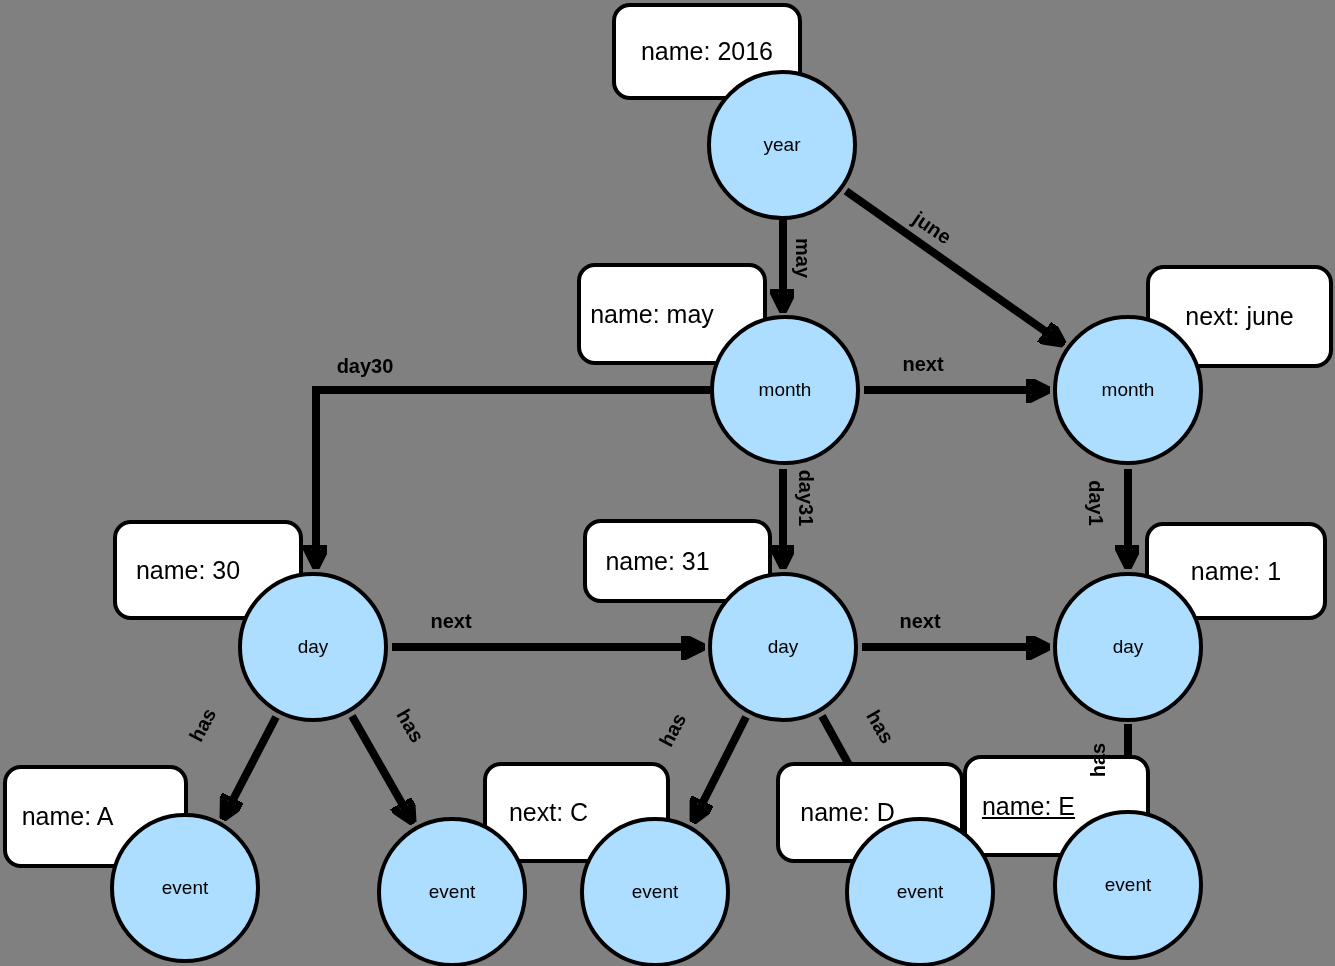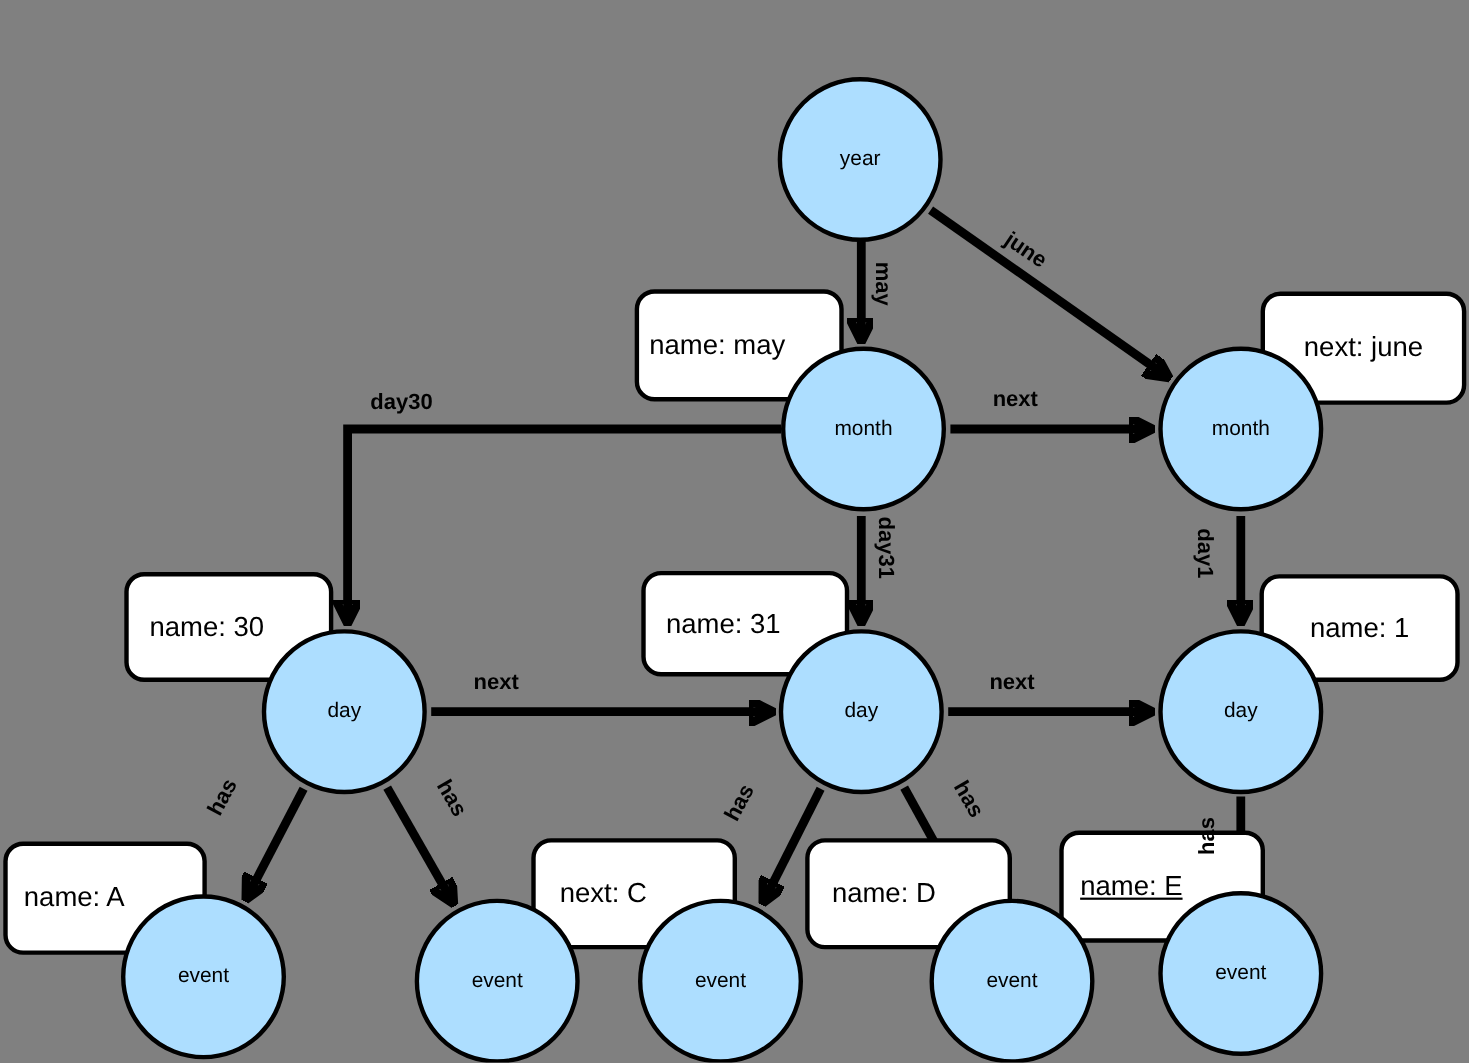--- a/index.html
+++ b/index.html
@@ -63,42 +63,45 @@
   .elabel.r34  { transform: translate(-50%, -50%) rotate(34deg); }
   .elabel.r60  { transform: translate(-50%, -50%) rotate(60deg); }
   .elabel.rm62 { transform: translate(-50%, -50%) rotate(-62deg); }
   svg line, svg path { stroke: #000000; stroke-width: 8; fill: none; }
 </style>
 </head>
 <body>
 
 <div class="canvas">
 
+  <div class="pbox" style="left:612px; top:3px;   width:190px; height:97px;">
+      <span>name: 2016</span>
+    </div>
   <div class="pbox bias" style="left:577px; top:263px; width:190px; height:102px;text-align:right;">
       <span>name: may</span>
     </div>
   <div class="pbox" style="left:1146px; top:265px; width:187px; height:103px;">
       <span>next: june</span>
     </div>
   <div class="pbox bias" style="left:113px; top:520px; width:190px; height:100px;">
       <span>name: 30</span>
     </div>
-  <div class="pbox bias" style="left:583px; top:519px; width:189px; height:96px;">
+  <div class="pbox bias" style="left:583px; top:519px; width:189px; height:84px;">
       <span>name: 31</span>
     </div>
   <div class="pbox" style="left:1145px; top:522px; width:182px; height:98px;">
       <span>name: 1</span>
     </div>
   <div class="pbox bias2" style="left:3px;   top:765px; width:185px; height:103px;">
       <span>name: A</span>
     </div>
   <div class="pbox bias2" style="left:483px; top:762px; width:187px; height:101px;">
       <span>next: C</span>
     </div>
-  <div class="pbox bias2" style="left:732px; top:762px; width:188px; height:101px;padding-left:11px;">
+  <div class="pbox bias2" style="left:776px; top:762px; width:188px; height:101px;padding-left:11px;">
       <span>name: D</span>
     </div>
   <div class="pbox bias2" style="left:963px; top:755px; width:187px; height:102px;text-decoration:underline;">
       <span>name: E</span>
     </div>
 
   <svg class="edges" viewBox="0 0 1335 966">
     <defs>
       <marker id="arrow" markerUnits="userSpaceOnUse" markerWidth="24" markerHeight="24" refX="21" refY="11" orient="auto">
         <path d="M0,0 L22,11 L0,22 Z" stroke="none" fill="#000000"></path>

